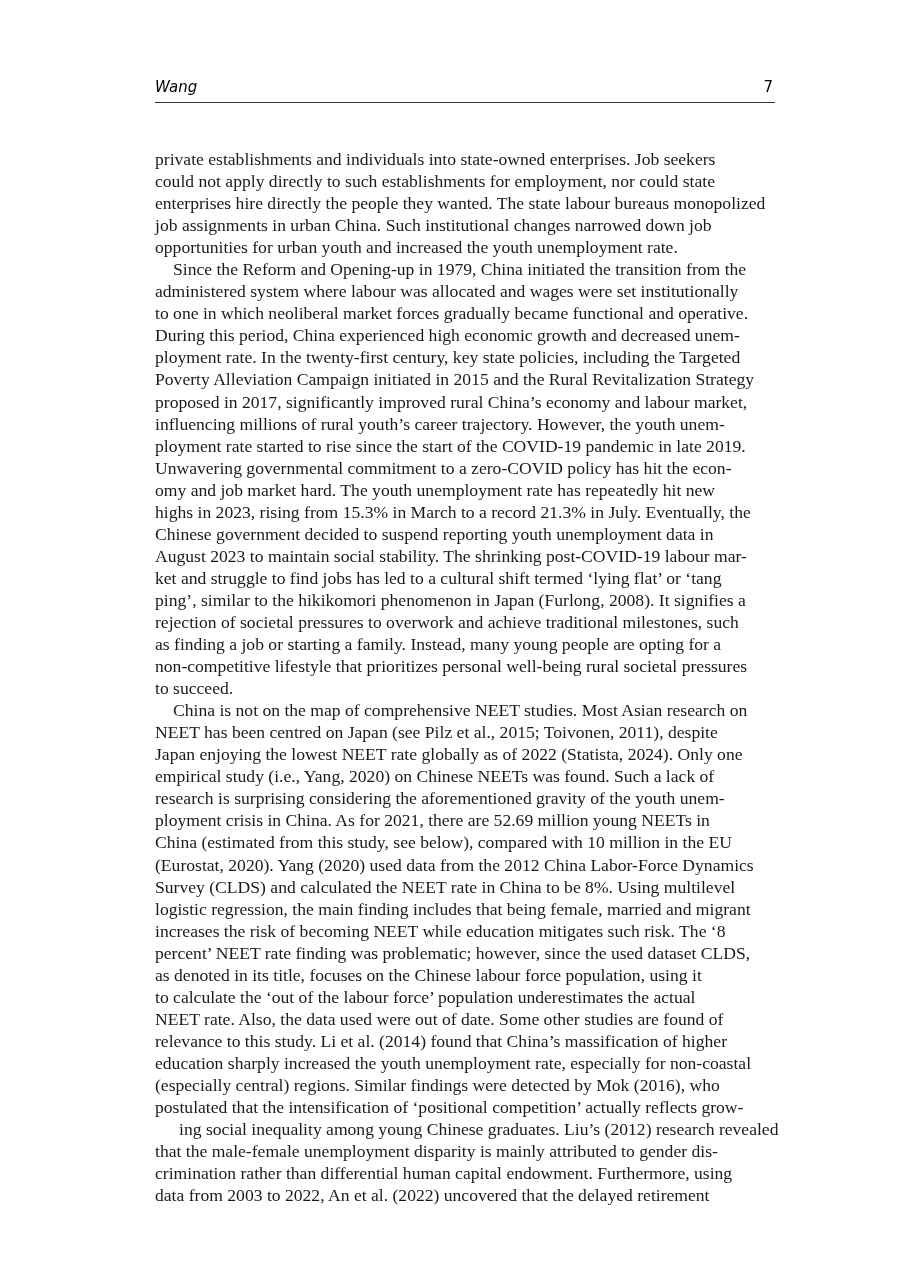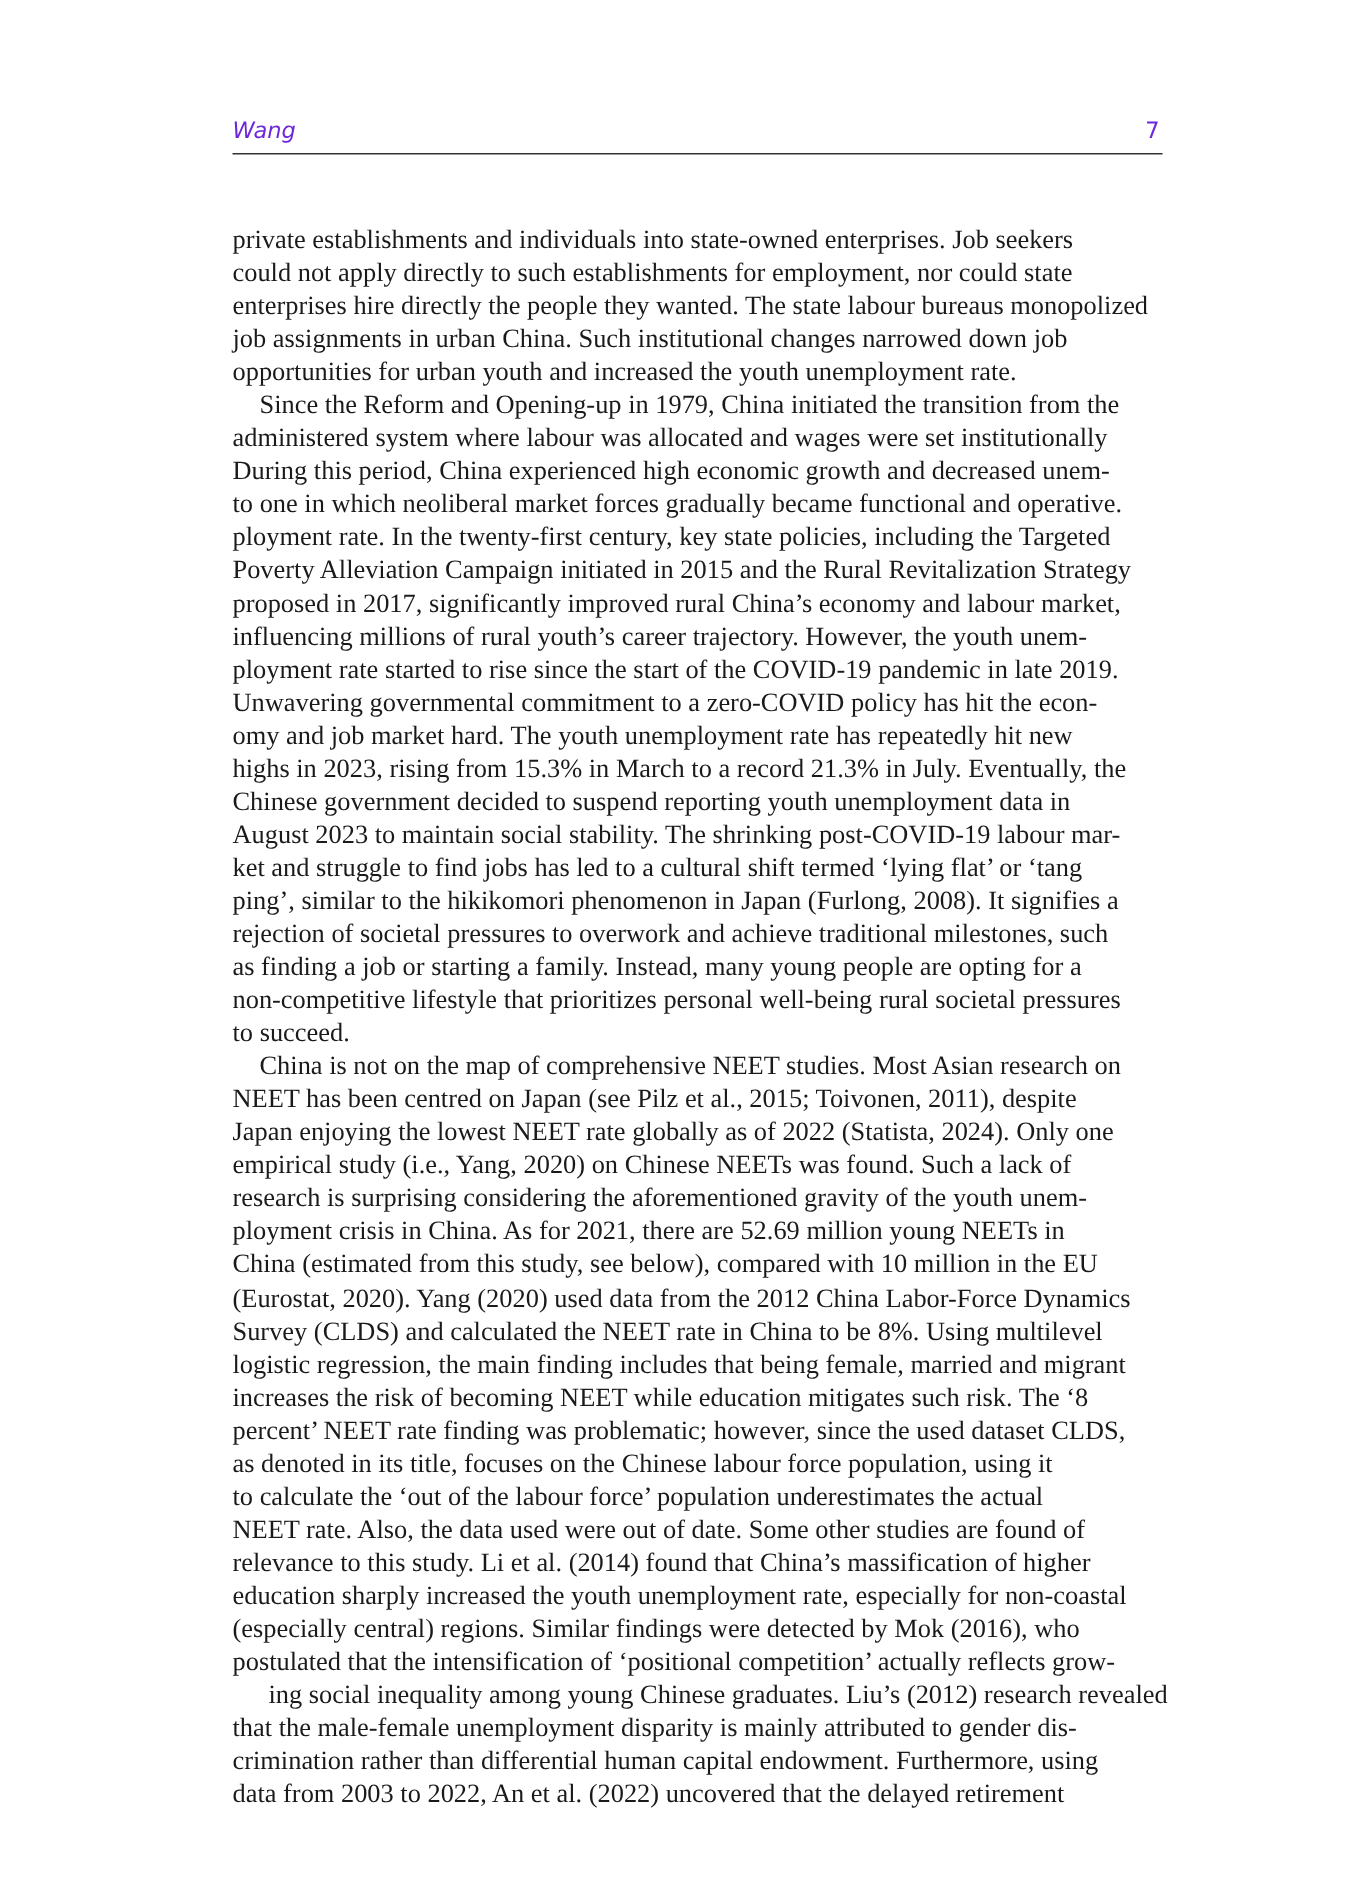--- a/index.html
+++ b/index.html
@@ -2,21 +2,21 @@
 <html><head>
 <meta charset="utf-8">
 <style>
   html, body { margin: 0; padding: 0; background: #ffffff; }
   body { width: 900px; height: 1267px; position: relative; overflow: hidden; }
   .page { position: absolute; left: 0; top: 0; width: 900px; height: 1267px; background: #fff; }
   .header {
     position: absolute; left: 155px; top: 76px; width: 620px; height: 26px;
     border-bottom: 1.3px solid #333;
     font-family: "DejaVu Sans", "Liberation Sans", sans-serif;
-    color: #6d28d9;
+    color: #000000;
   }
   .running-head { position: absolute; left: 0; top: 2px; font-style: italic; font-size: 15px; }
   .page-number { position: absolute; right: 2px; top: 2px; font-size: 15px; }
   .body-text {
     position: absolute; left: 155px; top: 148px; width: 620px;
     font-family: "Liberation Serif", "DejaVu Serif", serif;
     font-size: 17.6px; color: #1a1a1a;
   }
   .line {
     display: block; height: 22.05px; line-height: 22.05px;
@@ -39,22 +39,22 @@
       <div>
         <div class="line" style="white-space: nowrap; display: block; text-align: left; text-align-last: left;"><span style="white-space: nowrap; word-spacing: 0px;">private establishments and individuals into state-owned enterprises. Job seekers</span></div>
         <div class="line" style="white-space: nowrap; display: block; text-align: right; text-align-last: left;"><span style="white-space: nowrap; word-spacing: 0px;">could not apply directly to such establishments for employment, nor could state</span></div>
         <div class="line" style="white-space: nowrap; display: block; text-align: left; text-align-last: left;"><span style="white-space: nowrap; word-spacing: 0px;">enterprises hire directly the people they wanted. The state labour bureaus monopolized</span></div>
         <div class="line" style="white-space: nowrap; display: block; text-align: left; text-align-last: left;"><span style="white-space: nowrap; word-spacing: 0px;">job assignments in urban China. Such institutional changes narrowed down job</span></div>
         <div class="line last" style="white-space: nowrap; display: block; text-align: left; text-align-last: left;"><span style="white-space: nowrap;">opportunities for urban youth and increased the youth unemployment rate.</span></div>
       </div>
       <div>
         <div class="line indent" style="white-space: nowrap; display: block; text-align: left; text-align-last: left;"><span style="white-space: nowrap; word-spacing: 0px;">Since the Reform and Opening-up in 1979, China initiated the transition from the</span></div>
         <div class="line" style="white-space: nowrap; display: block; text-align: left; text-align-last: left;"><span style="white-space: nowrap; word-spacing: 0px;">administered system where labour was allocated and wages were set institutionally</span></div>
+        <div class="line" style="white-space: nowrap; display: block; text-align: left; text-align-last: left;"><span style="white-space: nowrap; word-spacing: 0px;">to one in which neoliberal market forces gradually became functional and operative.</span></div>
         <div class="line" style="white-space: nowrap; display: block; text-align: left; text-align-last: left;"><span style="white-space: nowrap; word-spacing: 0px;">During this period, China experienced high economic growth and decreased unem-</span></div>
-        <div class="line" style="white-space: nowrap; display: block; text-align: left; text-align-last: left;"><span style="white-space: nowrap; word-spacing: 0px;">to one in which neoliberal market forces gradually became functional and operative.</span></div>
         <div class="line" style="white-space: nowrap; display: block; text-align: left; text-align-last: left;"><span style="white-space: nowrap; word-spacing: 0px;">ployment rate. In the twenty-first century, key state policies, including the Targeted</span></div>
         <div class="line" style="white-space: nowrap; display: block; text-align: left; text-align-last: left;"><span style="white-space: nowrap; word-spacing: 0px;">Poverty Alleviation Campaign initiated in 2015 and the Rural Revitalization Strategy</span></div>
         <div class="line" style="white-space: nowrap; display: block; text-align: left; text-align-last: left;"><span style="white-space: nowrap; word-spacing: 0px;">proposed in 2017, significantly improved rural China’s economy and labour market,</span></div>
         <div class="line" style="white-space: nowrap; display: block; text-align: left; text-align-last: left;"><span style="white-space: nowrap; word-spacing: 0px;">influencing millions of rural youth’s career trajectory. However, the youth unem-</span></div>
         <div class="line" style="white-space: nowrap; display: block; text-align: left; text-align-last: left;"><span style="white-space: nowrap; word-spacing: 0px;">ployment rate started to rise since the start of the COVID-19 pandemic in late 2019.</span></div>
         <div class="line" style="white-space: nowrap; display: block; text-align: left; text-align-last: left;"><span style="white-space: nowrap; word-spacing: 0px;">Unwavering governmental commitment to a zero-COVID policy has hit the econ-</span></div>
         <div class="line" style="white-space: nowrap; display: block; text-align: left; text-align-last: left;"><span style="white-space: nowrap; word-spacing: 0px;">omy and job market hard. The youth unemployment rate has repeatedly hit new</span></div>
         <div class="line" style="white-space: nowrap; display: block; text-align: left; text-align-last: left;"><span style="white-space: nowrap; word-spacing: 0px;">highs in 2023, rising from 15.3% in March to a record 21.3% in July. Eventually, the</span></div>
         <div class="line" style="white-space: nowrap; display: block; text-align: left; text-align-last: left;"><span style="white-space: nowrap; word-spacing: 0px;">Chinese government decided to suspend reporting youth unemployment data in</span></div>
         <div class="line" style="white-space: nowrap; display: block; text-align: left; text-align-last: left;"><span style="white-space: nowrap; word-spacing: 0px;">August 2023 to maintain social stability. The shrinking post-COVID-19 labour mar-</span></div>

